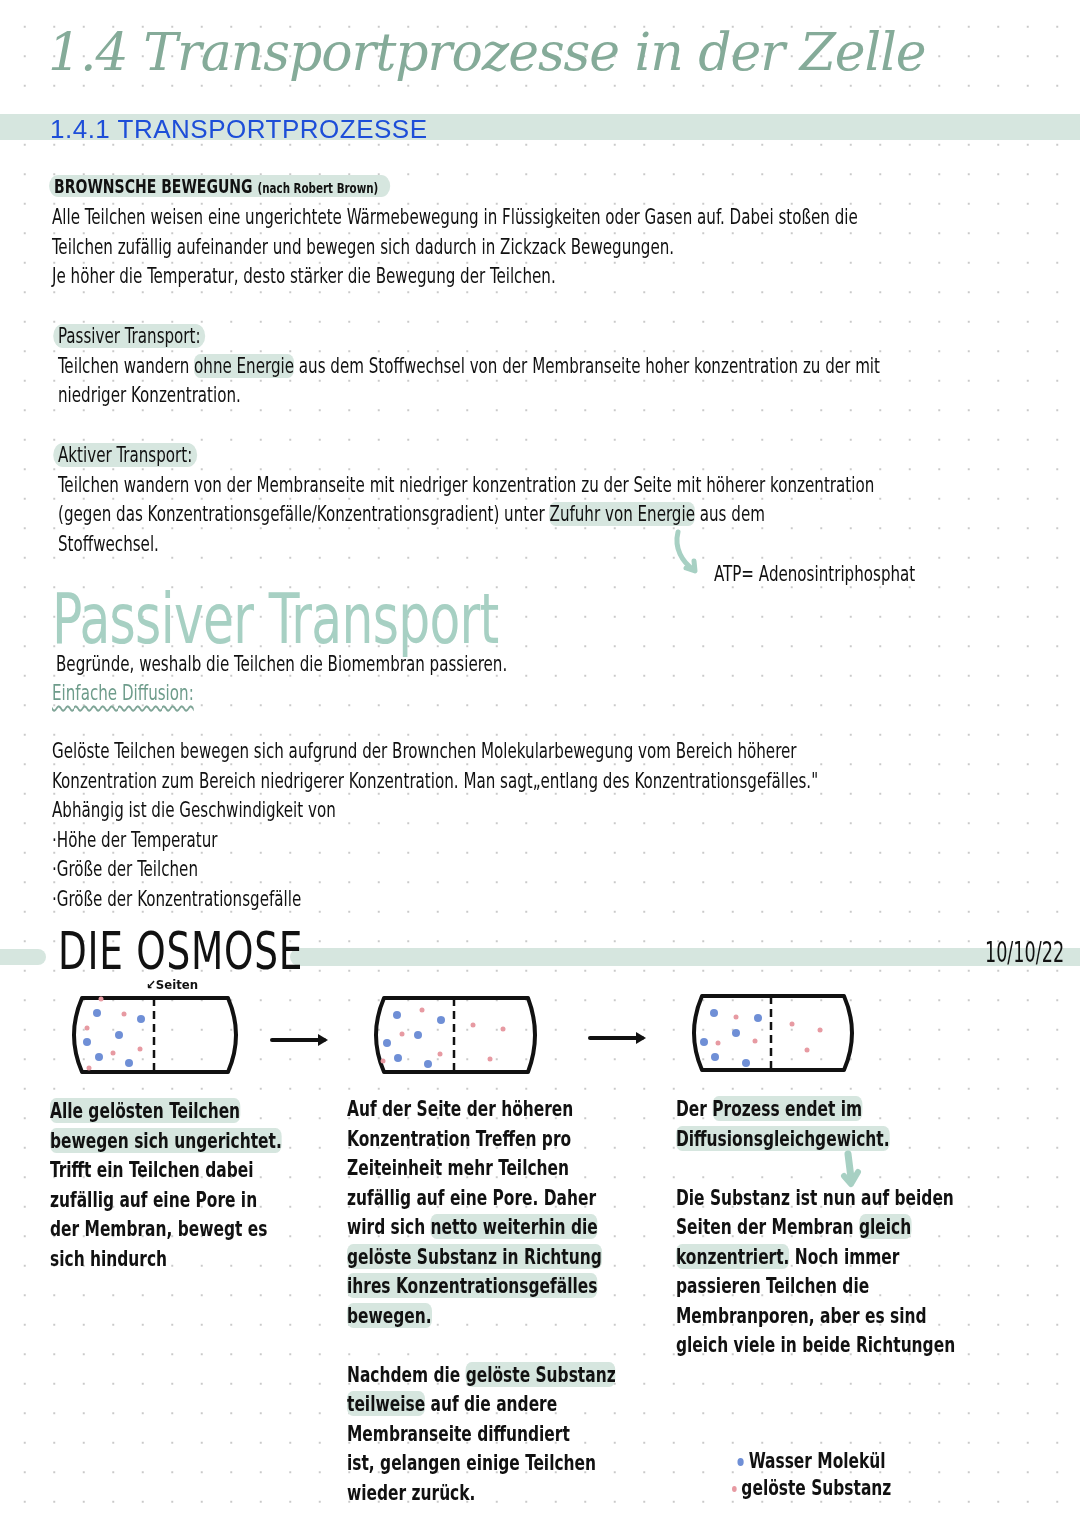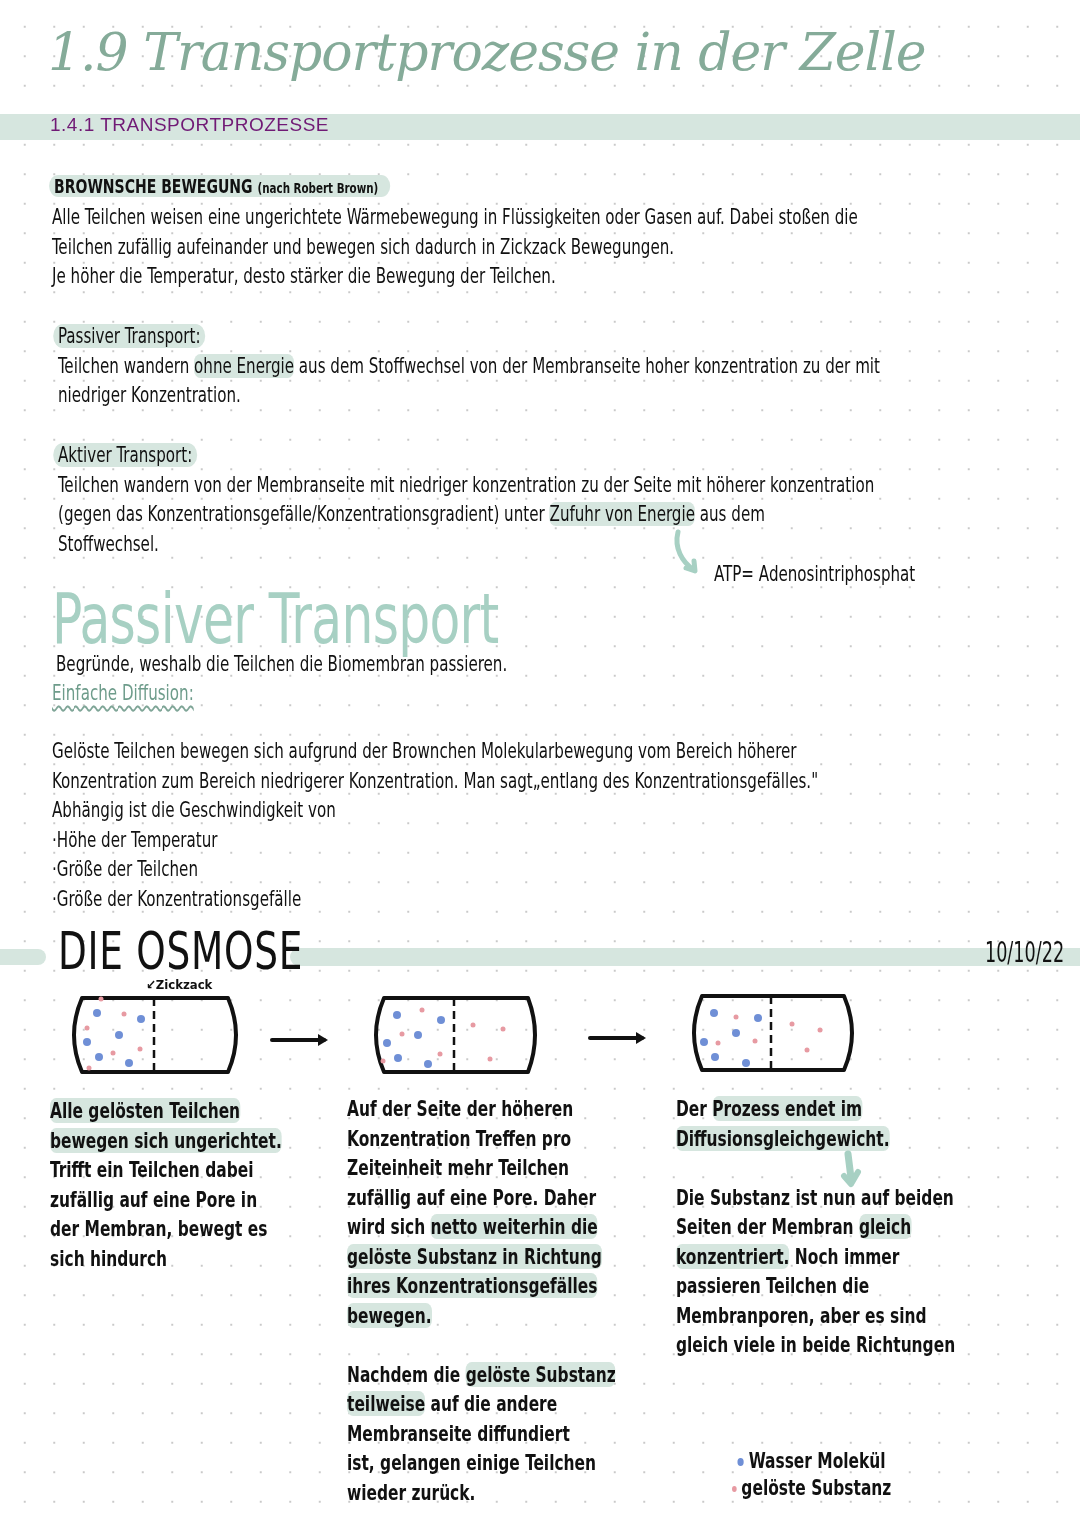--- a/index.html
+++ b/index.html
@@ -12,22 +12,22 @@
       font-family: "DejaVu Sans Condensed", "DejaVu Sans", sans-serif;
       color: #111;
     }
     .abs { position: absolute; }
     .title {
       left: 48px; top: 22px; font-family: "DejaVu Serif", serif; font-style: italic;
       font-size: 52px; color: #85ab99; letter-spacing: -1px; white-space: nowrap;
     }
     .band { left: 0; height: 26px; background: #d6e6df; }
     .subhead {
-      left: 50px; top: 114px; font-family: "Liberation Sans", sans-serif; font-size: 19px;
-      color: #701a75; letter-spacing: 0.5px; white-space: nowrap;
+      left: 50px; top: 114px; font-family: "Liberation Sans", sans-serif; font-size: 26px;
+      color: #1d4ed8; letter-spacing: 0.5px; white-space: nowrap;
     }
     .hl { background: #d6e6df; border-radius: 12px; padding: 0 6px; margin-left: -6px; }
     .hl-inline { background: #d6e6df; border-radius: 8px; }
     .label { font-size: 19px; font-weight: bold; white-space: nowrap; transform: scaleX(0.82); transform-origin: left center; }
     .body-text {
       font-size: 21px; line-height: 29.5px; white-space: nowrap;
       transform: scaleX(0.80); transform-origin: left top;
     }
     .small { font-size: 14px; }
     .big-green {
@@ -48,21 +48,21 @@
     .col-text {
       font-size: 22px; line-height: 29.5px; white-space: nowrap; font-weight: bold;
       transform: scaleX(0.78); transform-origin: left top;
     }
     .legend-item { font-size: 22px; font-weight: bold; white-space: nowrap; transform: scaleX(0.78); transform-origin: left top; }
     .dot { display: inline-block; border-radius: 50%; vertical-align: middle; margin-right: 6px; }
   </style>
 </head>
 <body>
 
-<div class="abs title">1.9 Transportprozesse in der Zelle</div>
+<div class="abs title">1.4 Transportprozesse in der Zelle</div>
 <div class="abs band" style="top:114px; width:1080px;"></div>
 <div class="abs subhead">1.4.1 TRANSPORTPROZESSE</div>
 
 <div class="abs label" style="left:54px; top:175px;">
   <span class="hl" style="padding-right:14px;"><span>BROWNSCHE BEWEGUNG</span> <span class="small">(nach Robert Brown)</span></span>
 </div>
 <div class="abs body-text" style="left:52px; top:203px;">
   <div>Alle Teilchen weisen eine ungerichtete Wärmebewegung in Flüssigkeiten oder Gasen auf. Dabei stoßen die</div>
   <div>Teilchen zufällig aufeinander und bewegen sich dadurch in Zickzack Bewegungen.</div>
   <div>Je höher die Temperatur, desto stärker die Bewegung der Teilchen.</div>
@@ -95,21 +95,21 @@
   <div>Abhängig ist die Geschwindigkeit von</div>
   <div>·Höhe der Temperatur</div>
   <div>·Größe der Teilchen</div>
   <div>·Größe der Konzentrationsgefälle</div>
 </div>
 
 <div class="abs" style="left:0; top:949px; width:46px; height:16px; background:#d6e6df; border-radius:0 8px 8px 0;"></div>
 <div class="abs" style="left:290px; top:948px; width:790px; height:18px; background:#d6e6df; border-radius:9px 0 0 9px;"></div>
 <div class="abs osmose-title">DIE OSMOSE</div>
 <div class="abs date">10/10/22</div>
-<div class="abs" style="left:146px; top:977px; font-size:13px; font-weight:bold; white-space:nowrap;">↙Zickzack</div>
+<div class="abs" style="left:146px; top:977px; font-size:13px; font-weight:bold; white-space:nowrap;">↙Seiten</div>
 
 <svg class="abs" style="left:68px; top:992px;" width="178" height="86">
   <path d="M14 6 L160 6 Q176 43 160 80 L14 80 Q-2 43 14 6 Z" fill="none" stroke="#111" stroke-width="4" stroke-linejoin="round"></path>
   <line x1="86" y1="6" x2="86" y2="80" stroke="#111" stroke-width="2.5" stroke-dasharray="8,5"></line>
   <g fill="#6f8fd6">
     <circle cx="29" cy="21" r="4"></circle>
       <circle cx="73" cy="27" r="4"></circle>
       <circle cx="51" cy="43" r="4"></circle>
     <circle cx="19" cy="50" r="4"></circle>
       <circle cx="31" cy="65" r="4"></circle>

